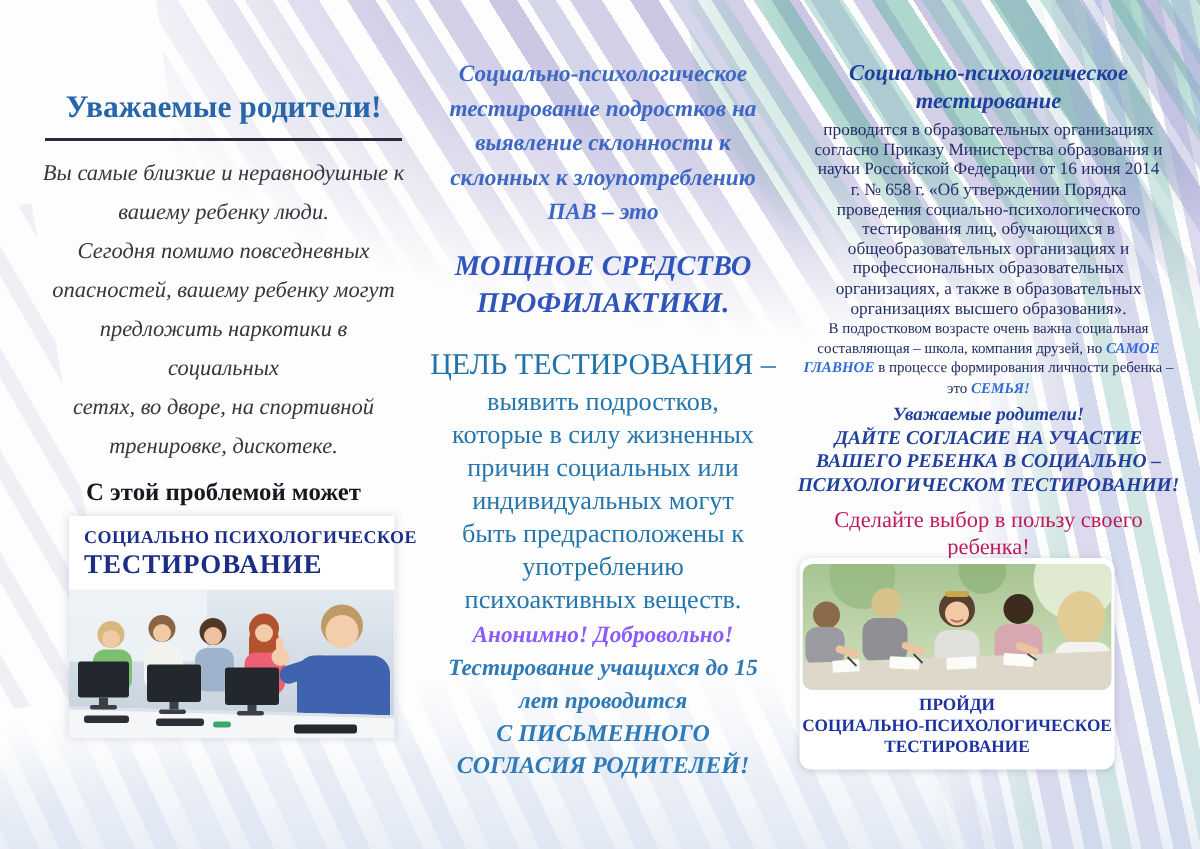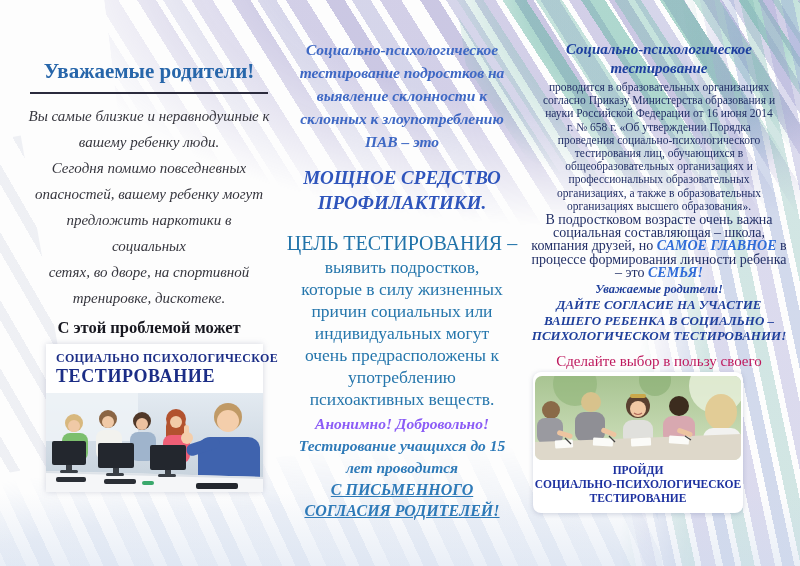--- a/index.html
+++ b/index.html
@@ -57,27 +57,27 @@
     padding:0 0 0 10px;letter-spacing:0.6px;}
   .photo-left{position:absolute;left:0;bottom:0;width:217px;height:99px;display:block;}
 
   .col-mid{position:absolute;left:282px;top:38px;width:240px;text-align:center;z-index:2;}
   .mid-intro{font-style:italic;font-weight:bold;color:#3e68c4;font-size:15.5px;line-height:23px;}
   .mid-strong{font-style:italic;font-weight:bold;color:#2f55bc;font-size:19px;line-height:25px;margin-top:12px;}
   .goal-h{font-weight:normal;color:#2173a9;font-size:20px;line-height:25px;margin-top:16px;}
   .goal-body{color:#2576ac;font-size:17.5px;line-height:22px;}
   .anon{font-style:italic;font-weight:bold;color:#8b5cf6;font-size:15.5px;line-height:22px;margin-top:3px;}
   .anon2{font-style:italic;font-weight:bold;color:#2e7ab8;font-size:15.5px;line-height:22px;}
-  .consent{font-style:italic;font-weight:bold;text-decoration:underline;color:#2e7ab8;
+  .consent{font-style:italic;font-weight:bold;color:#2e7ab8;
     font-size:16px;line-height:21px;}
 
   .col-right{position:absolute;left:528px;top:40px;width:262px;text-align:center;z-index:2;}
   .r-head{font-style:italic;font-weight:bold;color:#1d3f9e;font-size:15px;line-height:19px;}
   .r-body{color:#222f66;font-size:11.5px;line-height:13.2px;margin-top:3px;}
-  .r-family{color:#222f66;font-size:14px;line-height:13.2px;}
+  .r-family{color:#222f66;font-size:10px;line-height:13.2px;}
   .hl{color:#2f6cd8;font-style:italic;font-weight:bold;}
   .r-parents{font-style:italic;font-weight:bold;color:#20409c;font-size:12.5px;line-height:15px;margin-top:3px;}
   .r-cta{font-style:italic;font-weight:bold;color:#20409c;font-size:13px;line-height:15.5px;}
   .r-choice{color:#be185d;font-size:15px;line-height:18px;margin-top:8px;}
 
   .panel-right{position:absolute;left:533px;top:372px;width:210px;height:141px;background:#fff;
     border-radius:8px;box-shadow:0 1px 5px rgba(100,110,150,0.30);z-index:2;text-align:center;}
   .photo-right{width:206px;height:84px;margin:4px auto 0 auto;display:block;}
   .caption{font-weight:bold;color:#1d31a0;font-size:11.5px;line-height:14px;margin-top:3px;}
 </style>
@@ -162,21 +162,21 @@
 выявление склонности к
 склонных к злоупотреблению
 ПАВ – это</p>
     <p class="mid-strong" data-bind="brochure.middle.strong_lines">МОЩНОЕ СРЕДСТВО
 ПРОФИЛАКТИКИ.</p>
     <p class="goal-h" data-bind="brochure.middle.goal_heading">ЦЕЛЬ ТЕСТИРОВАНИЯ –</p>
     <p class="goal-body" data-bind="brochure.middle.goal_lines">выявить подростков,
 которые в силу жизненных
 причин социальных или
 индивидуальных могут
-очень предрасположены к
+быть предрасположены к
 употреблению
 психоактивных веществ.</p>
     <p class="anon" data-bind="brochure.middle.anon_line">Анонимно! Добровольно!</p>
     <p class="anon2" data-bind="brochure.middle.conduct_lines">Тестирование учащихся до 15
 лет проводится</p>
     <p class="consent" data-bind="brochure.middle.consent_lines">С ПИСЬМЕННОГО
 СОГЛАСИЯ РОДИТЕЛЕЙ!</p>
   </section>
 
   <section class="col-right">

